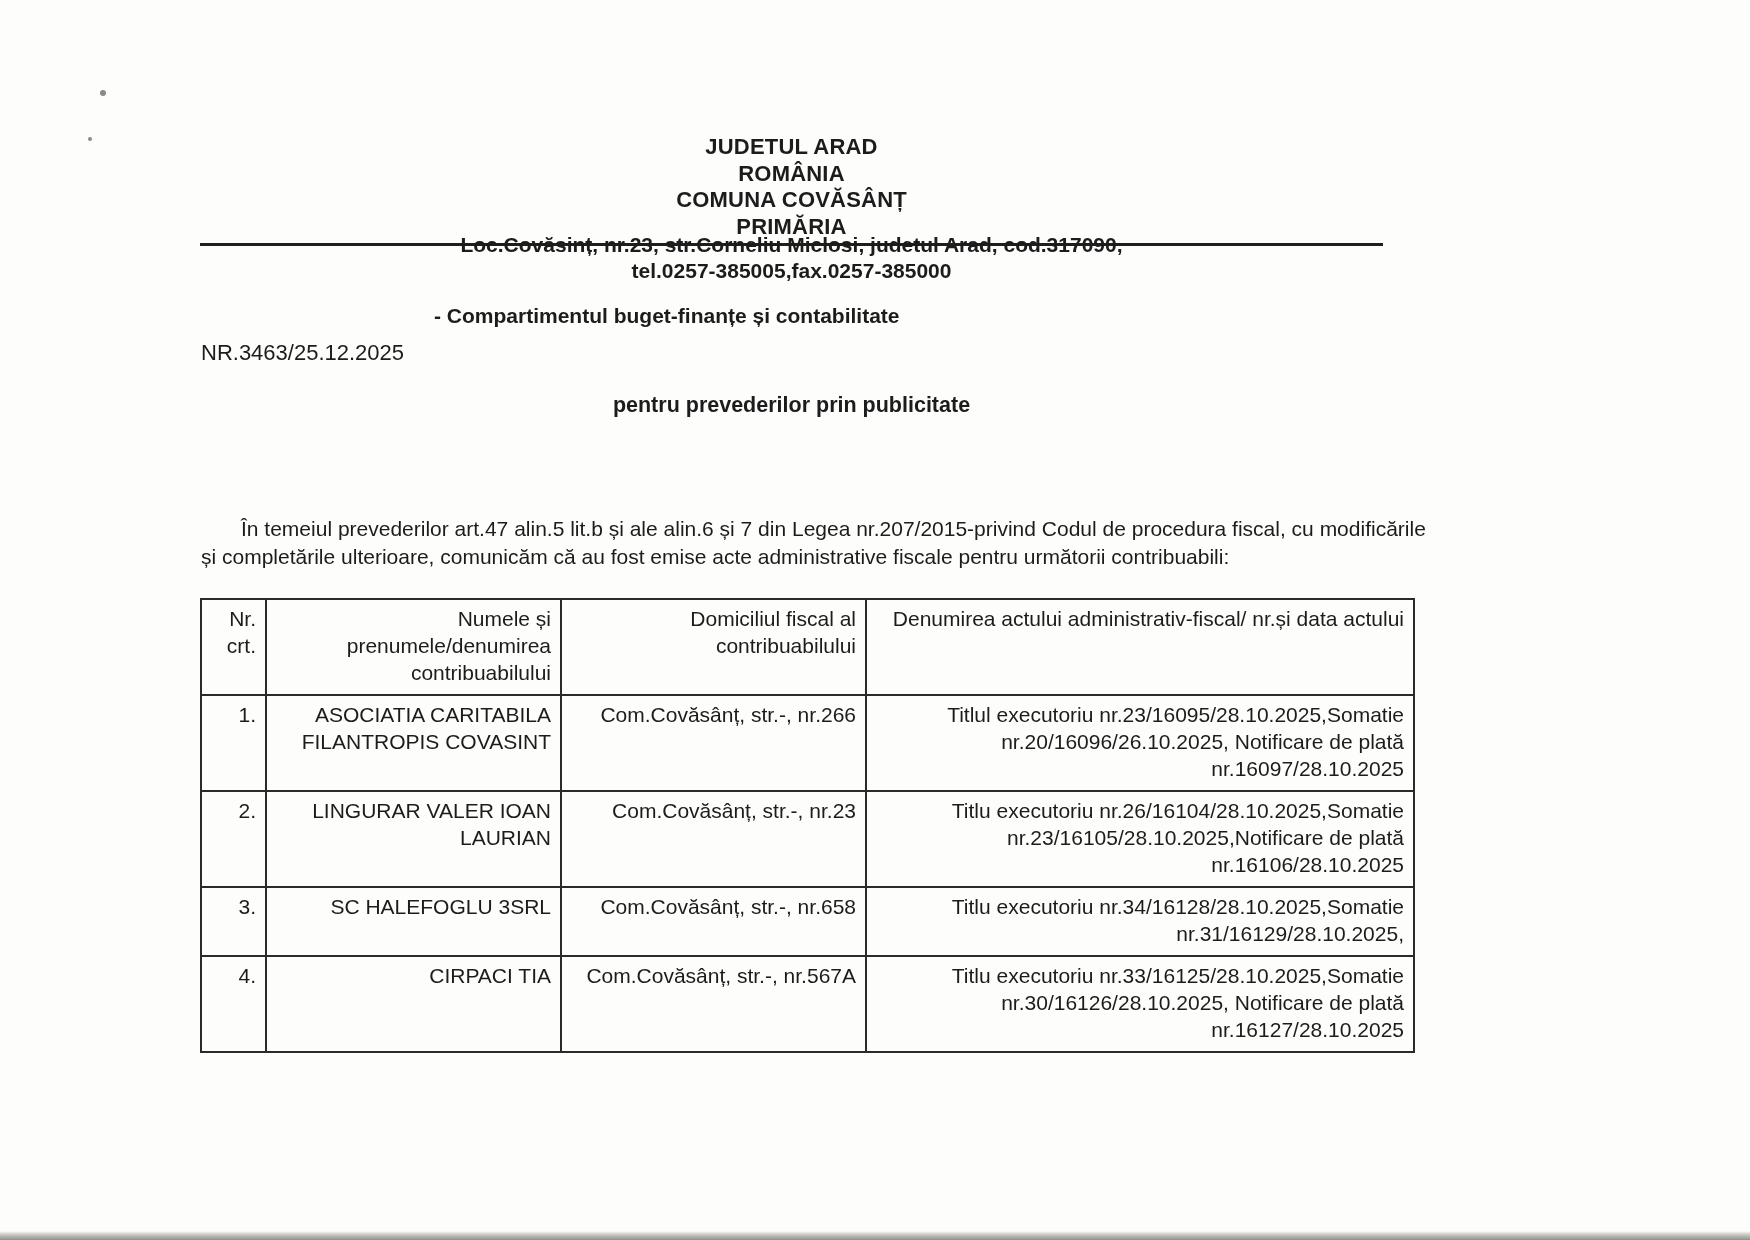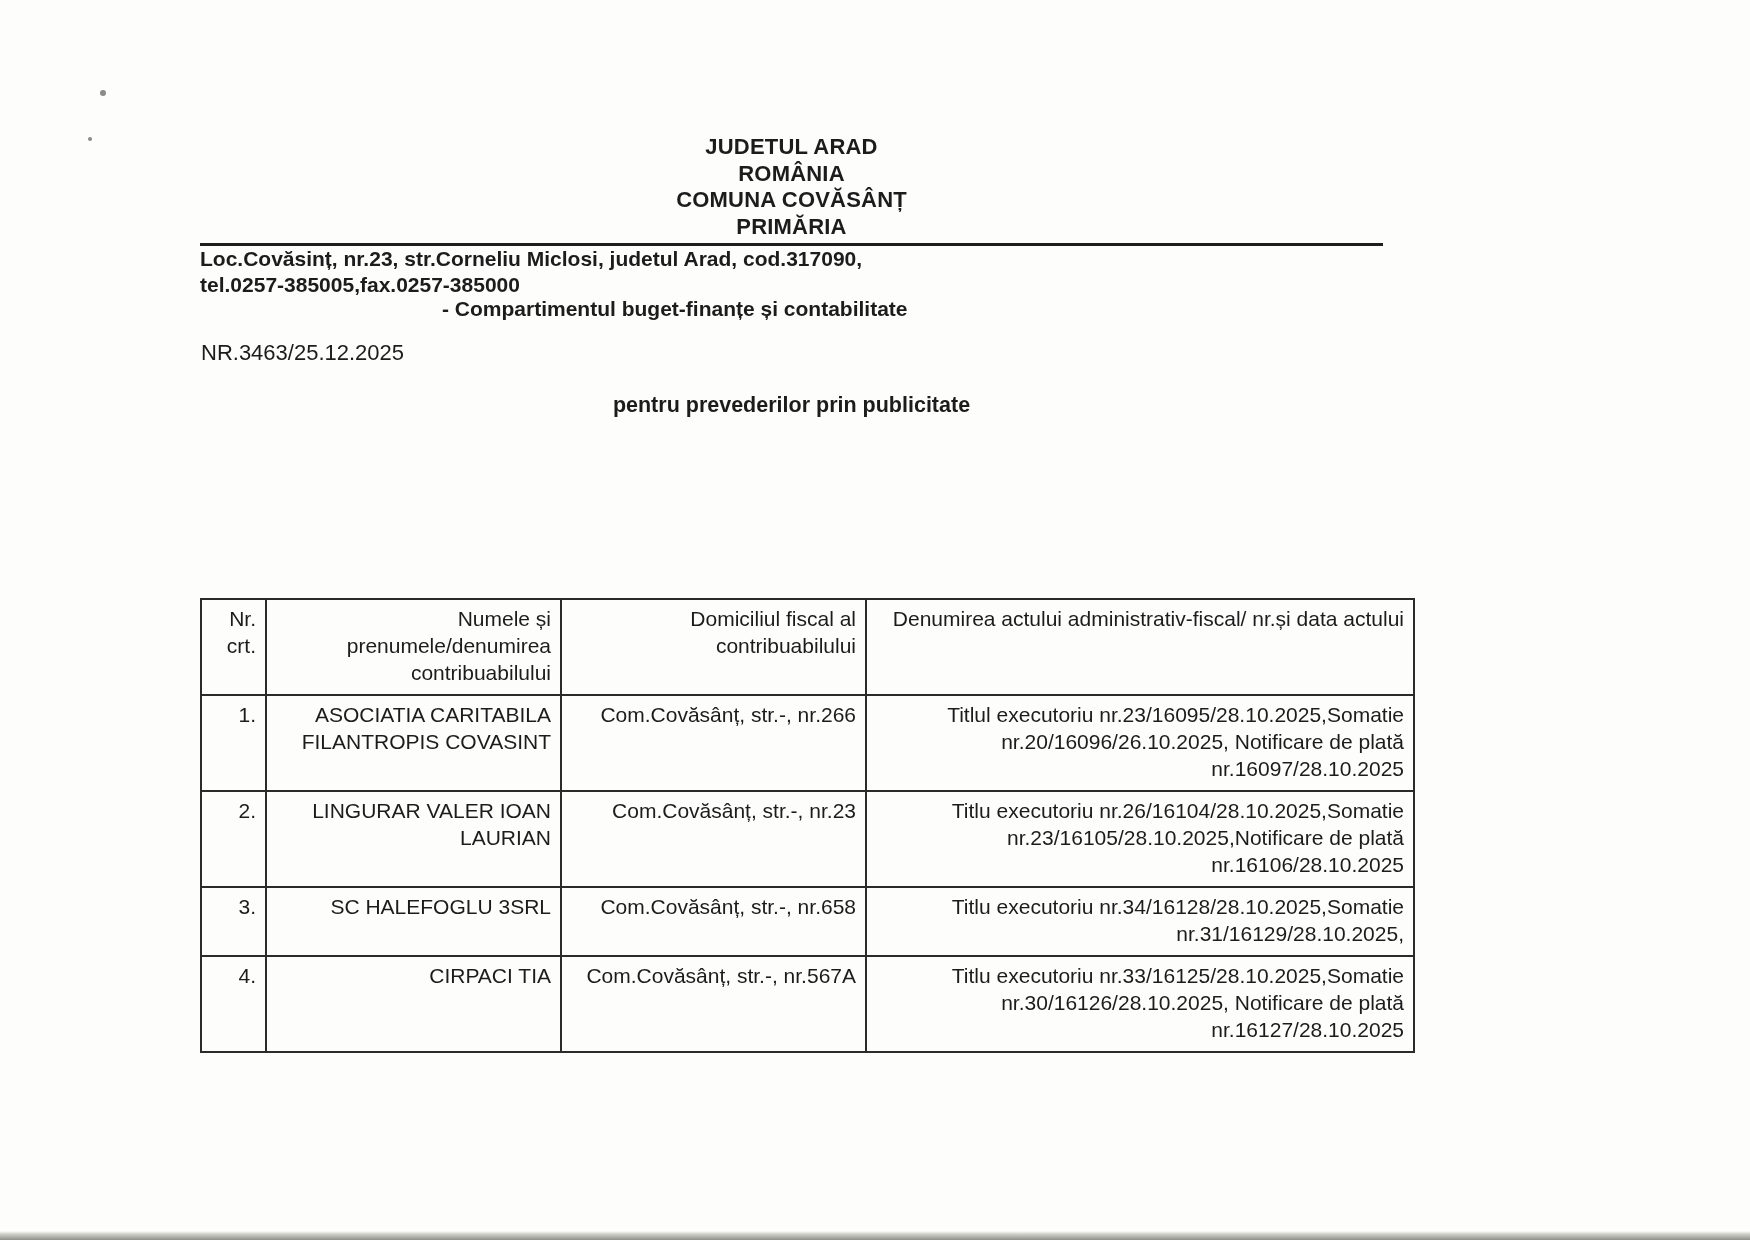--- a/index.html
+++ b/index.html
@@ -31,35 +31,34 @@
     letter-spacing: 0.2px;
   }
   .lh-rule {
     margin-top: 3px;
     border: 0;
     border-top: 3px solid #1e1e1e;
     width: 100%;
   }
   .address-block {
     position: absolute;
-    left: 200px; top: 246px;
+    left: 200px; top: 232px;
     width: 1183px;
-    text-align: left;
+    text-align: center;
     font-weight: bold;
     font-size: 21px;
     line-height: 26px;
   }
   .department-line {
     position: absolute;
-    left: 434px; top: 296px;
+    left: 434px; top: 303px;
     font-weight: bold;
     font-size: 21px;
     line-height: 26px;
     text-align: left;
-    margin-left: 8px;
   }
 
   
   .reg-number {
     position: absolute;
     left: 201px; top: 340px;
     font-size: 22px;
   }
 
   
@@ -148,20 +147,21 @@
   </div>
 
   <div class="department-line">- Compartimentul buget-finanțe și contabilitate</div>
 
   <div class="reg-number">NR.3463/25.12.2025</div>
 
   <div class="doc-title-block">
     <div>pentru prevederilor prin publicitate</div>
   </div>
 
+  <p class="intro">În temeiul prevederilor art.47 alin.5 lit.b și ale alin.6 și 7 din Legea nr.207/2015-privind Codul de procedura fiscal, cu modificările și completările ulterioare, comunicăm că au fost emise acte administrative fiscale pentru următorii contribuabili:</p>
 
   <table class="doc-table">
     <colgroup>
       <col class="col-nr">
         <col class="col-name">
         <col class="col-addr">
         <col class="col-acts">
     </colgroup>
     <thead>
       <tr>

